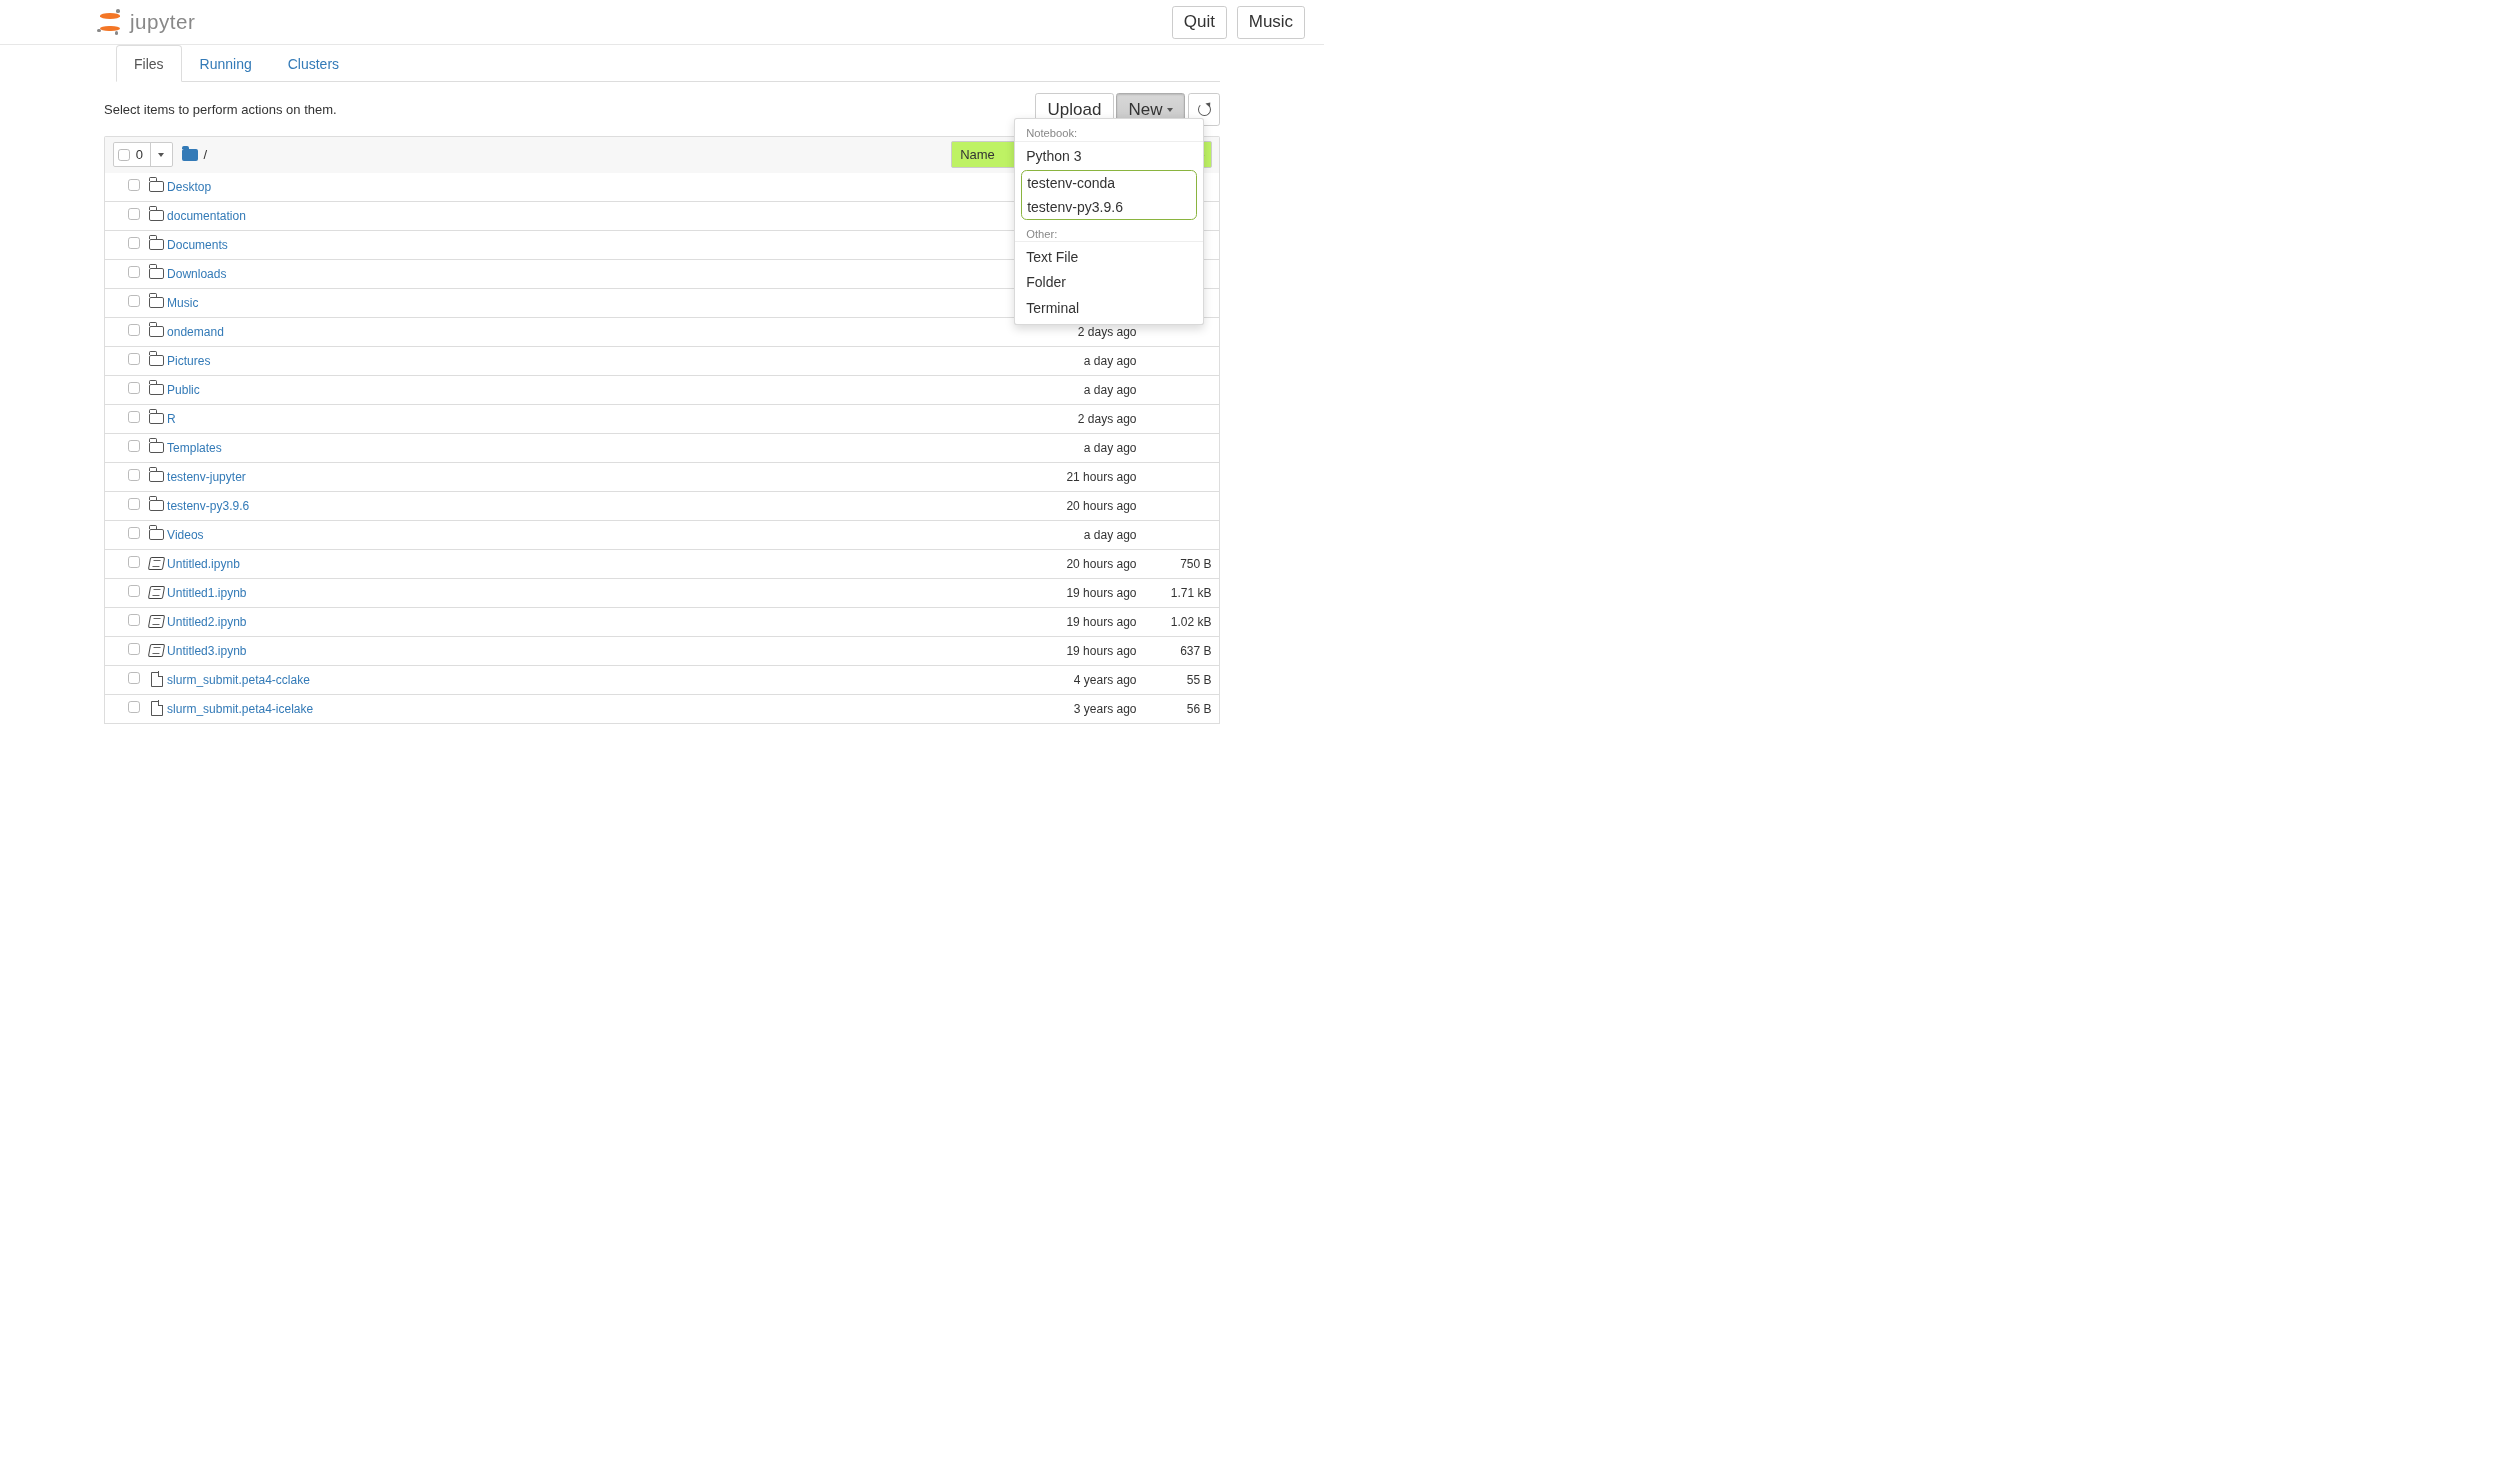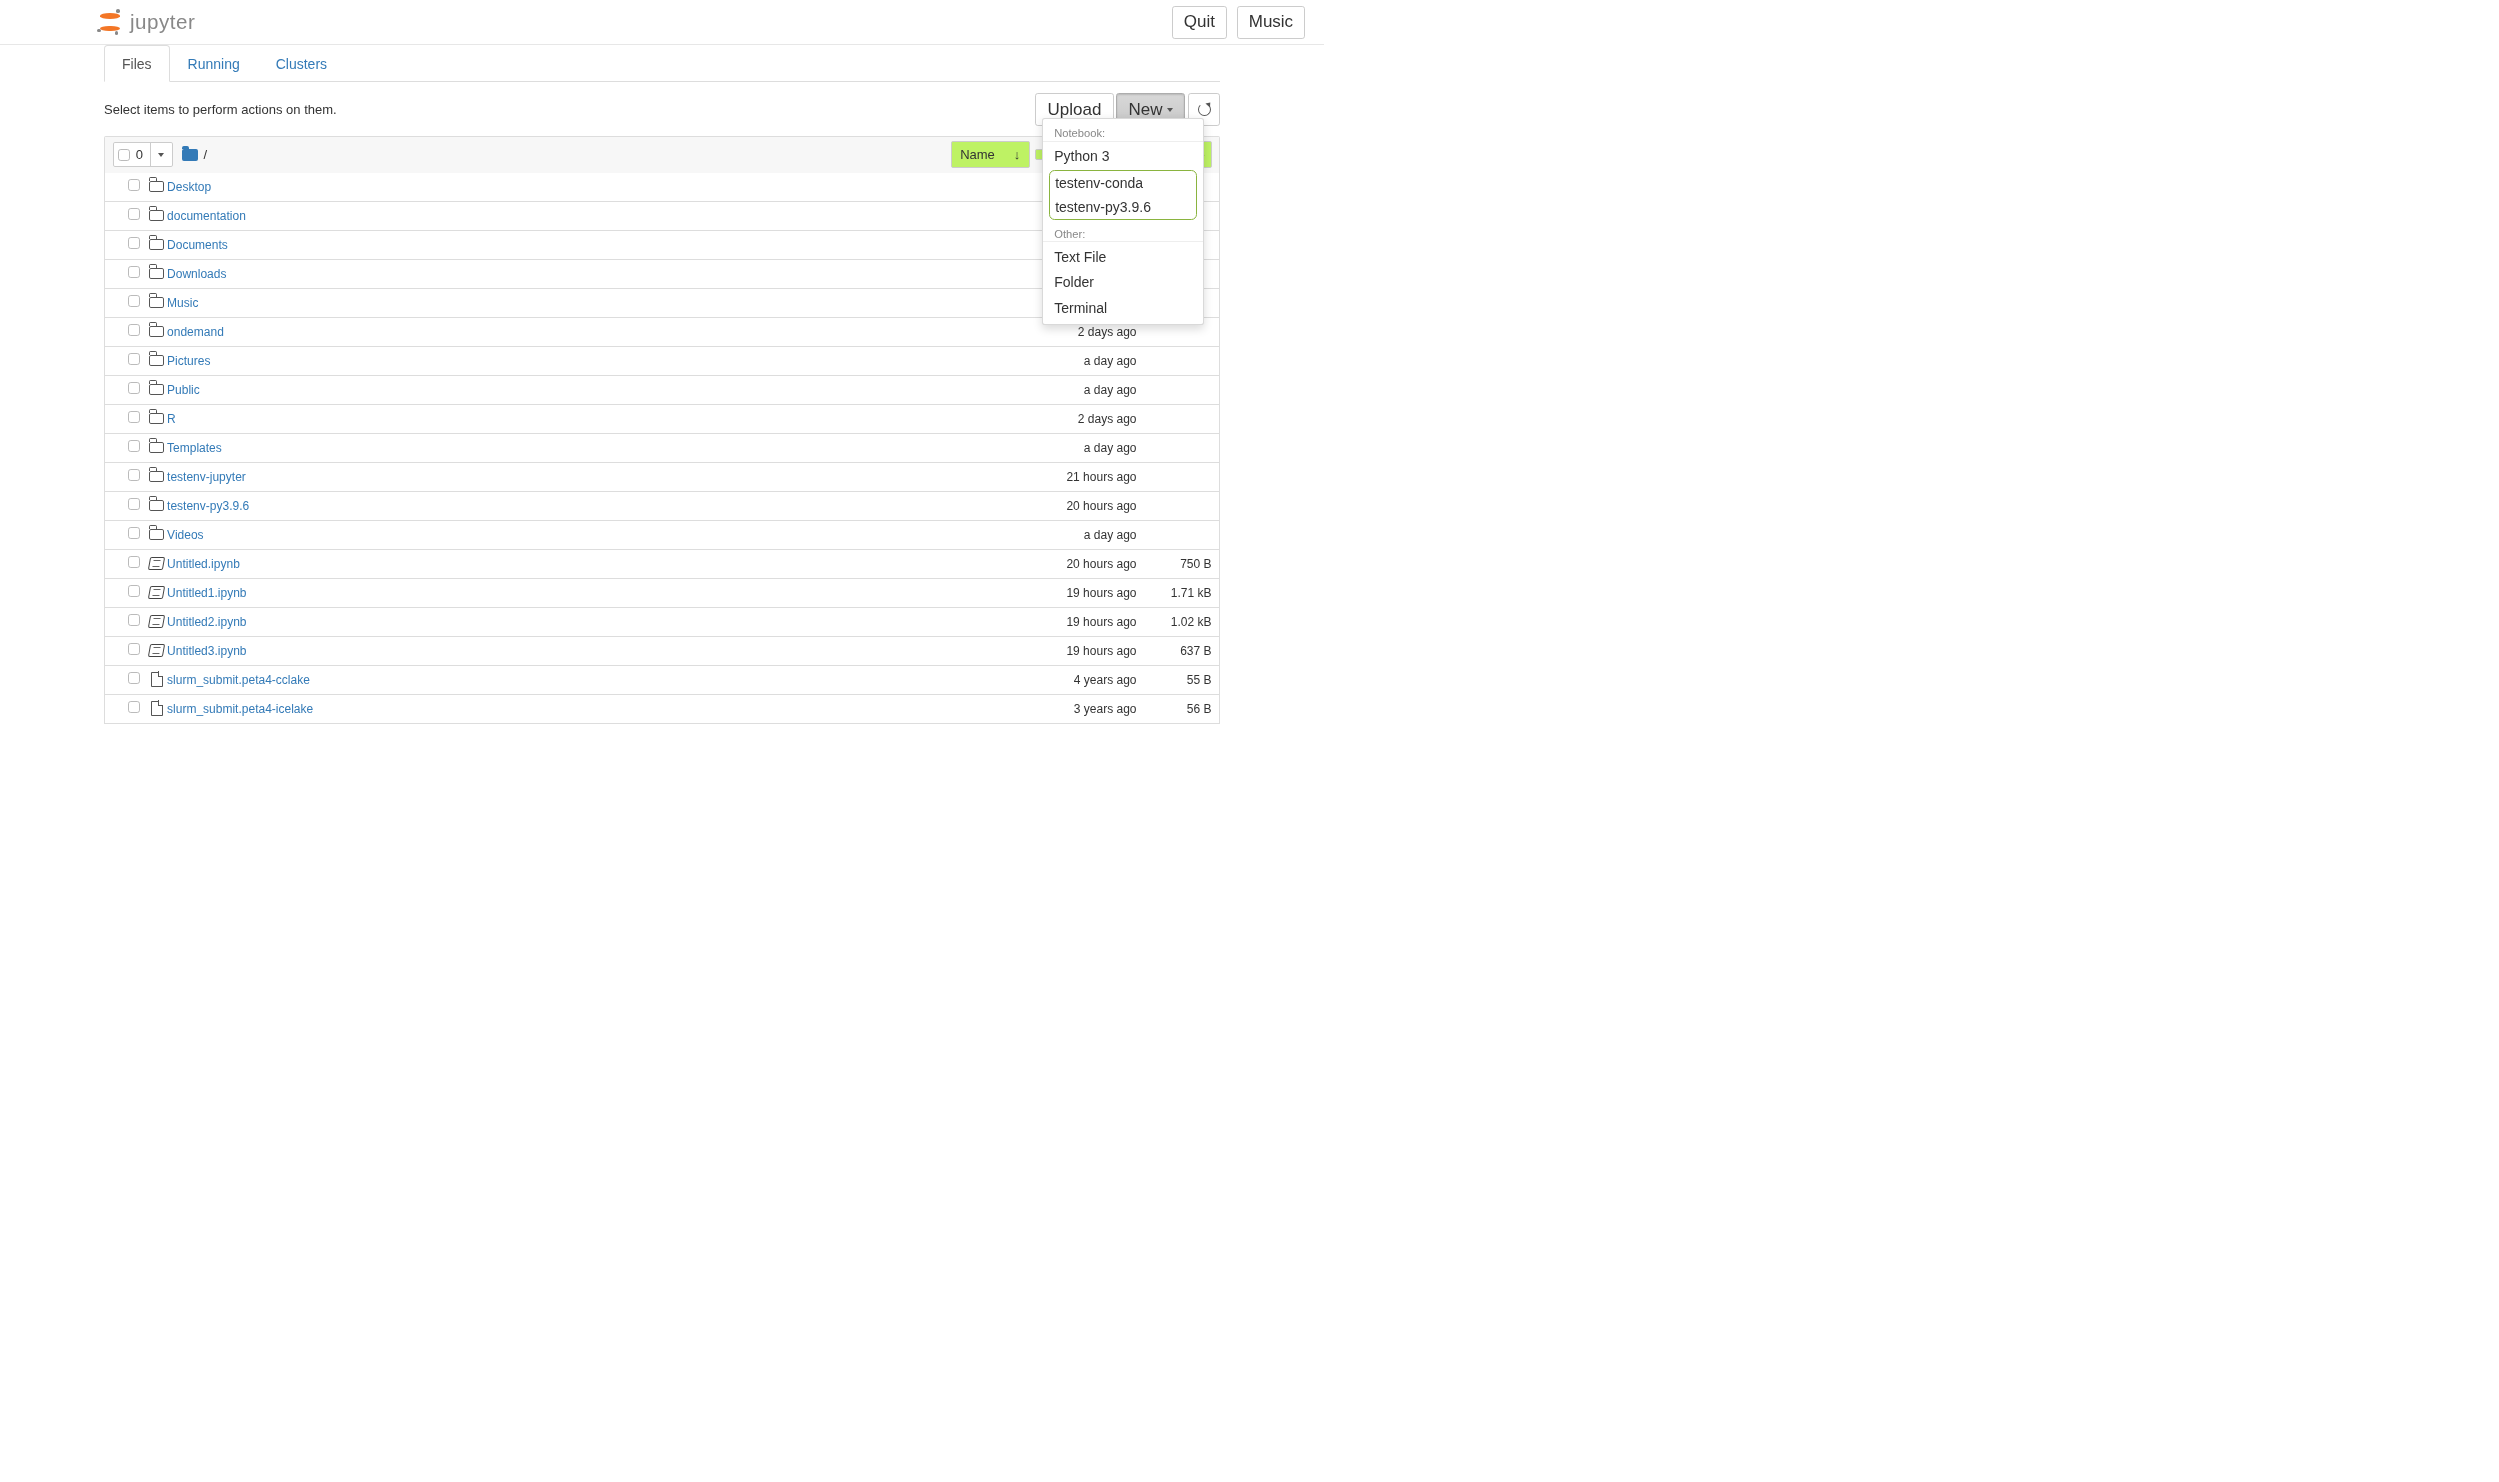--- a/index.html
+++ b/index.html
@@ -42,21 +42,21 @@
     background:#fff; border:0.9px solid #ccc; border-radius:2.8px;
     padding:5.6px 11.2px; font-size:17px; color:#333; cursor:pointer;
     display:inline-flex; align-items:center; gap:4.7px;
   }
   .btn.active {
     background:linear-gradient(#d8d8d8,#c8c8c8);
     border-color:#adadad;
     box-shadow:inset 0 0.9px 1.9px rgba(0,0,0,.15);
   }
   .main { max-width:1131px; margin:0 auto; padding:0 7.5px; }
-  .tabs { display:flex; border-bottom:0.9px solid #ddd; margin-top:0; }
+  .tabs { display:flex; border-bottom:0.9px solid #ddd; margin-top:0;margin-left:12px; }
   .tab {
     padding:9.3px 17px; font-size:14px; cursor:pointer; color:#337ab7;
     border:0.9px solid transparent; border-top-left-radius:3.7px; border-top-right-radius:3.7px;
     margin-bottom:-0.9px;
   }
   .tab.active {
     color:#555; background:#fff; border-color:#ddd #ddd #fff;
   }
   .toolbar-row {
     display:flex; justify-content:space-between; align-items:center;
@@ -128,21 +128,21 @@
   }
   .notebook-icon {
     width:15px; height:13px; border:1.6px solid #444; border-radius:1.9px;
     transform:skewX(-10deg); position:relative; background:#fff;
   }
   .notebook-icon::before{
     content:''; position:absolute; inset:1.9px 2.8px; border-top:1.4px solid #666;
     border-bottom:1.4px solid #666;
   }
   .dropdown {
-    position:absolute; top:25px; right:16px; width:162px;
+    position:absolute; top:25px; right:16px; width:190px;
     background:#fff; border:0.9px solid rgba(0,0,0,.15); border-radius:2.8px;
     box-shadow:0 3.7px 9.3px rgba(0,0,0,.15); padding:3.7px 0; z-index:10;
   }
   .dd-header {
     font-size:11.2px; color:#888; padding:3.7px 11.2px 1.9px;
     border-bottom:0.9px solid #eee; margin-bottom:1.9px;
   }
   .dd-item {
     padding:4.7px 11.2px; font-size:14px; color:#333; cursor:pointer;
   }

